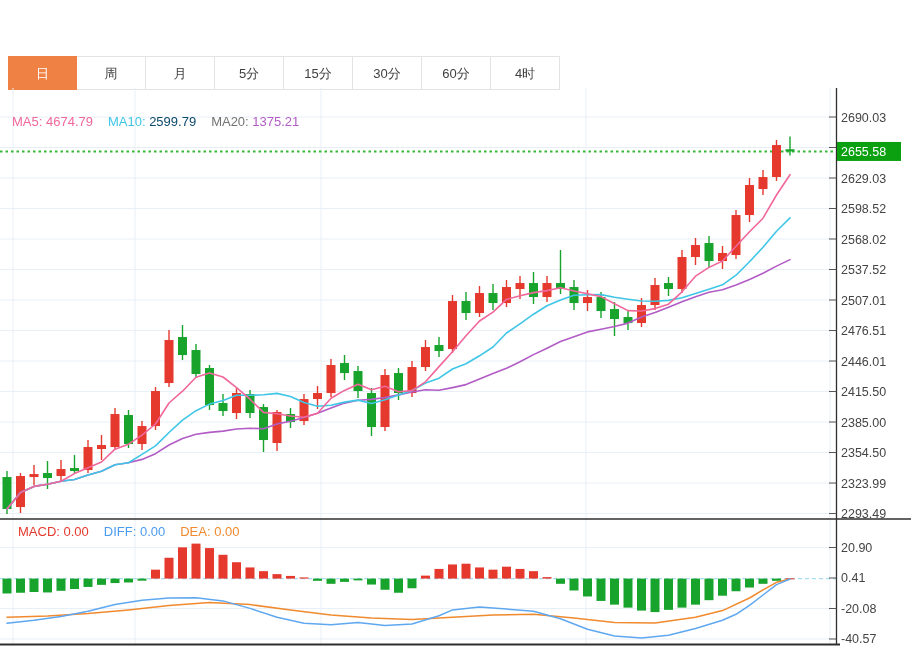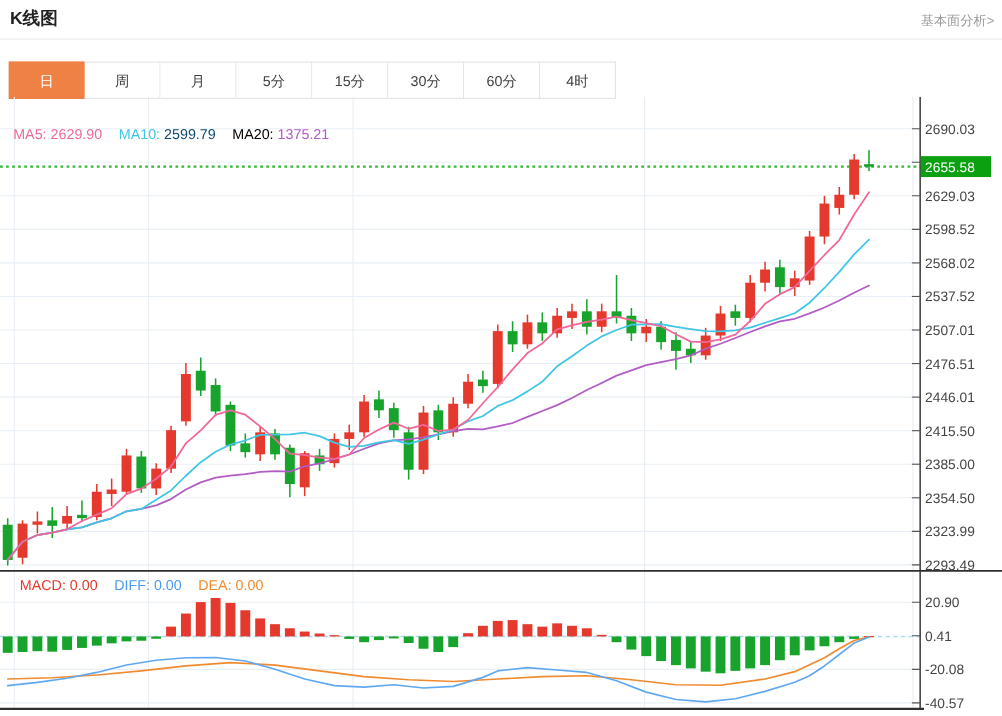--- a/index.html
+++ b/index.html
@@ -15,24 +15,20 @@
   .tab.active{background:#ee8143;border-color:#ee8143;color:#fff;}
   .legend{position:absolute;display:flex;font-size:13px;z-index:5;white-space:nowrap;}
   .legend .item{margin-right:15px;}
   .legend .lab{color:#333;}
   #chart{position:absolute;top:88px;left:0;}
 </style>
 </head>
 <body>
 
 <div class="page">
-  <div class="header">
-    <div class="title">K线图</div>
-    <a class="flink">基本面分析&gt;</a>
-  </div>
 
   <div class="tabs" id="tabs">
       <div class="tab active">日</div>
       <div class="tab">周</div>
       <div class="tab">月</div>
       <div class="tab">5分</div>
       <div class="tab">15分</div>
       <div class="tab">30分</div>
       <div class="tab">60分</div>
       <div class="tab">4时</div>
@@ -282,22 +278,22 @@
       <text x="841" y="494.48971500000005" font-size="12.5" fill="#444444" font-family="Liberation Sans, sans-serif">0.41</text>
       <line x1="829" y1="520.4890800000001" x2="836.5" y2="520.4890800000001" stroke="#555" stroke-width="1"></line>
       <text x="841" y="524.9890800000001" font-size="12.5" fill="#444444" font-family="Liberation Sans, sans-serif">-20.08</text>
       <line x1="829" y1="550.9884450000001" x2="836.5" y2="550.9884450000001" stroke="#555" stroke-width="1"></line>
       <text x="841" y="555.4884450000001" font-size="12.5" fill="#444444" font-family="Liberation Sans, sans-serif">-40.57</text>
       <rect x="837" y="53.95000000000027" width="64" height="19" fill="#0aa00f"></rect>
       <text x="841" y="67.95000000000027" font-size="12.5" fill="#fff" font-family="Liberation Sans, sans-serif">2655.58</text>
     </svg>
 
   <div class="legend" id="ma" style="top:114px;left:12px;">
-      <span class="item"><span class="lab" style="color: rgb(240, 103, 155);">MA5:</span><span style="color: rgb(240, 103, 155);"> 2629.90</span></span>
+      <span class="item"><span class="lab" style="color: rgb(240, 103, 155);">MA5:</span><span style="color: rgb(240, 103, 155);"> 4674.79</span></span>
       <span class="item"><span class="lab" style="color: rgb(63, 198, 230);">MA10:</span><span style="color: #0c4a6e;"> 2599.79</span></span>
-      <span class="item"><span class="lab" style="color: #000000;">MA20:</span><span style="color: rgb(178, 92, 197);"> 1375.21</span></span>
+      <span class="item"><span class="lab" style="color: #737373;">MA20:</span><span style="color: rgb(178, 92, 197);"> 1375.21</span></span>
     </div>
   <div class="legend" id="macdlg" style="top:524px;left:18px;text-align:right;">
       <span class="item"><span class="lab" style="color: rgb(229, 57, 45);">MACD:</span><span style="color: rgb(229, 57, 45);"> 0.00</span></span>
       <span class="item"><span class="lab" style="color: rgb(74, 155, 240); margin-top: 16px;">DIFF:</span><span style="color: rgb(74, 155, 240);"> 0.00</span></span>
       <span class="item"><span class="lab" style="color: rgb(240, 138, 46);">DEA:</span><span style="color: rgb(240, 138, 46);"> 0.00</span></span>
     </div>
 </div>
 
 </body></html>

